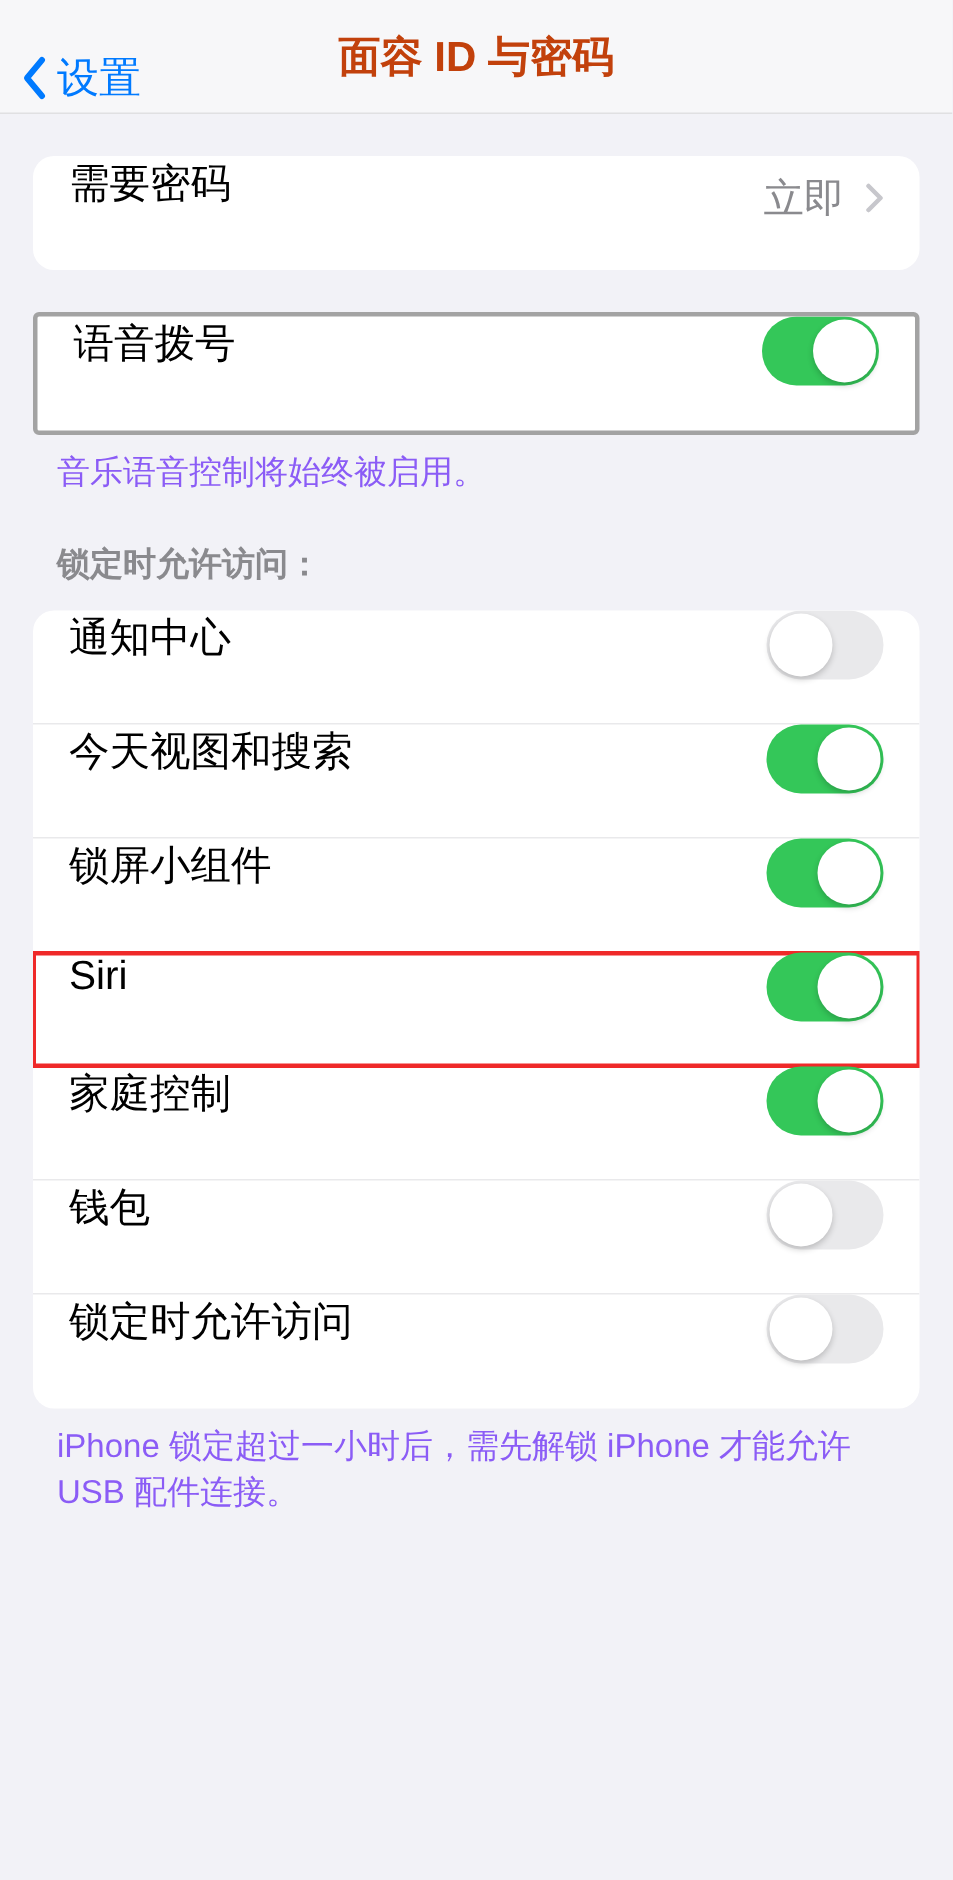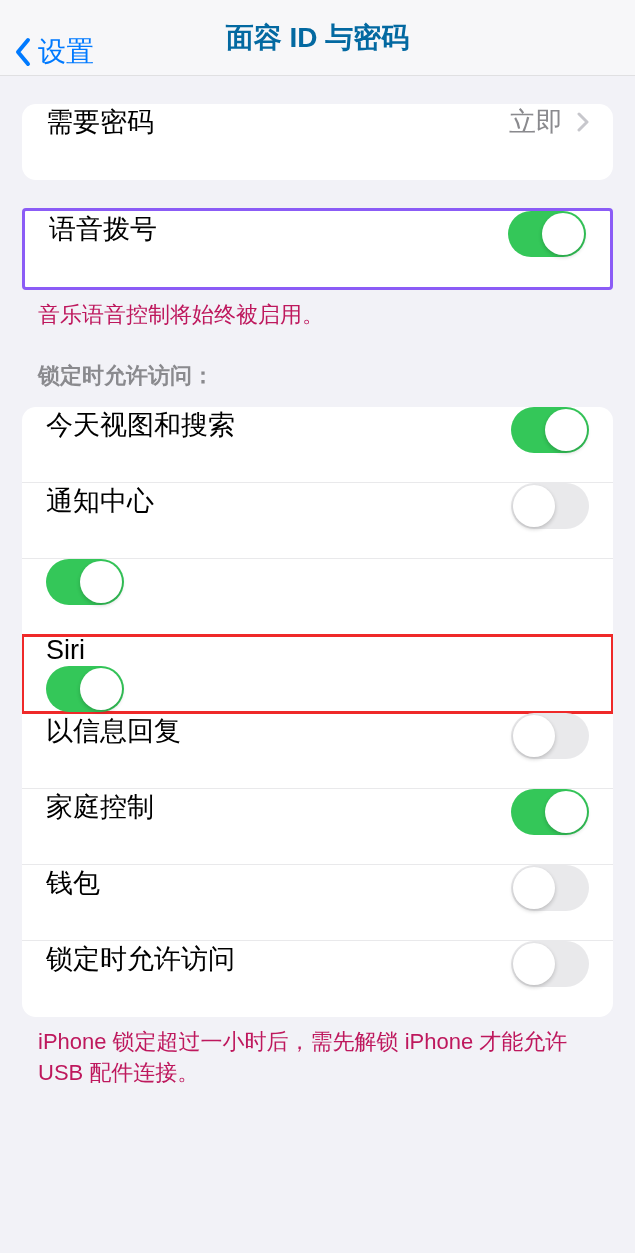--- a/index.html
+++ b/index.html
@@ -35,68 +35,68 @@
       width: 18px;
       height: 30px;
       margin-right: 6px;
     }
     .header-title {
       position: absolute;
       left: 50%;
       transform: translateX(-50%);
       font-size: 28px;
       font-weight: 600;
-      color: #0369a1;
+      color: #c2410c;
     }
     .content {
       padding: 0;
     }
     .group {
       margin: 28px 22px 0 22px;
       background: #fff;
       border-radius: 14px;
       overflow: hidden;
     }
     .group.highlighted {
-      border: 3px solid #8b5cf6;
+      border: 3px solid #a3a3a3;
       border-radius: 4px;
     }
     .row {
       display: flex;
       align-items: flex-start;
       justify-content: space-between;
       min-height: 76px;
       padding: 0 24px;
       border-bottom: 1px solid #e9e9eb;
     }
     .row:last-child {
       border-bottom: none;
     }
     .row.highlighted-row {
       outline: 3px solid #ef2929;
       outline-offset: -2px;
-      flex-direction: column;
     }
     .row-label {
       font-size: 27px;
       color: #000;
     }
     .row-value {
       display: flex;
       align-items: center;
       color: #8a8a8e;
       font-size: 27px;
+      margin-top: 10px;
     }
     .chevron {
       width: 12px;
       height: 20px;
       margin-left: 14px;
     }
     .footer-text {
-      color: #be185d;
+      color: #8b5cf6;
       font-size: 22px;
       padding: 10px 38px 0 38px;
       line-height: 1.4;
     }
     .section-header {
       color: #8a8a8e;
       font-size: 22px;
       padding: 30px 38px 8px 38px;
       font-weight: bold;
     }
@@ -171,49 +171,44 @@
       </div>
     </div>
   </div>
 
   <div class="footer-text">音乐语音控制将始终被启用。</div>
 
   <div class="section-header">锁定时允许访问：</div>
 
   <div class="group-lock" id="lock-access-group">
       <div class="row">
-        <span class="row-label">今天视图和搜索</span>
-        <div class="toggle on">
-          <div class="toggle-knob"></div>
-        </div>
-      </div>
-      <div class="row">
         <span class="row-label">通知中心</span>
         <div class="toggle off">
           <div class="toggle-knob"></div>
         </div>
       </div>
       <div class="row">
+        <span class="row-label">今天视图和搜索</span>
+        <div class="toggle on">
+          <div class="toggle-knob"></div>
+        </div>
+      </div>
+      <div class="row">
+        <span class="row-label">锁屏小组件</span>
         <div class="toggle on">
           <div class="toggle-knob"></div>
         </div>
       </div>
       <div class="row highlighted-row">
         <span class="row-label">Siri</span>
         <div class="toggle on">
           <div class="toggle-knob"></div>
         </div>
       </div>
       <div class="row">
-        <span class="row-label">以信息回复</span>
-        <div class="toggle off">
-          <div class="toggle-knob"></div>
-        </div>
-      </div>
-      <div class="row">
         <span class="row-label">家庭控制</span>
         <div class="toggle on">
           <div class="toggle-knob"></div>
         </div>
       </div>
       <div class="row">
         <span class="row-label">钱包</span>
         <div class="toggle off">
           <div class="toggle-knob"></div>
         </div>

